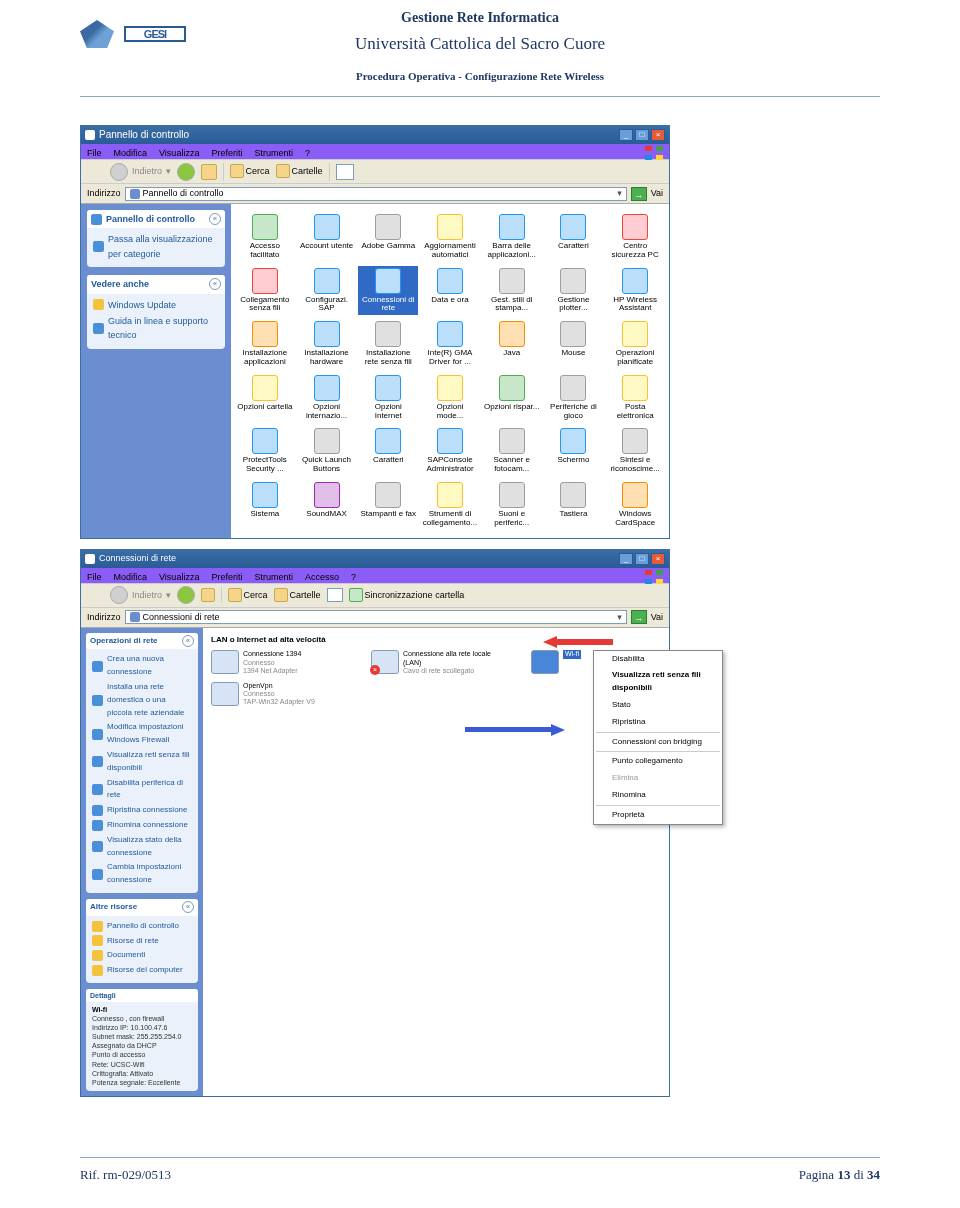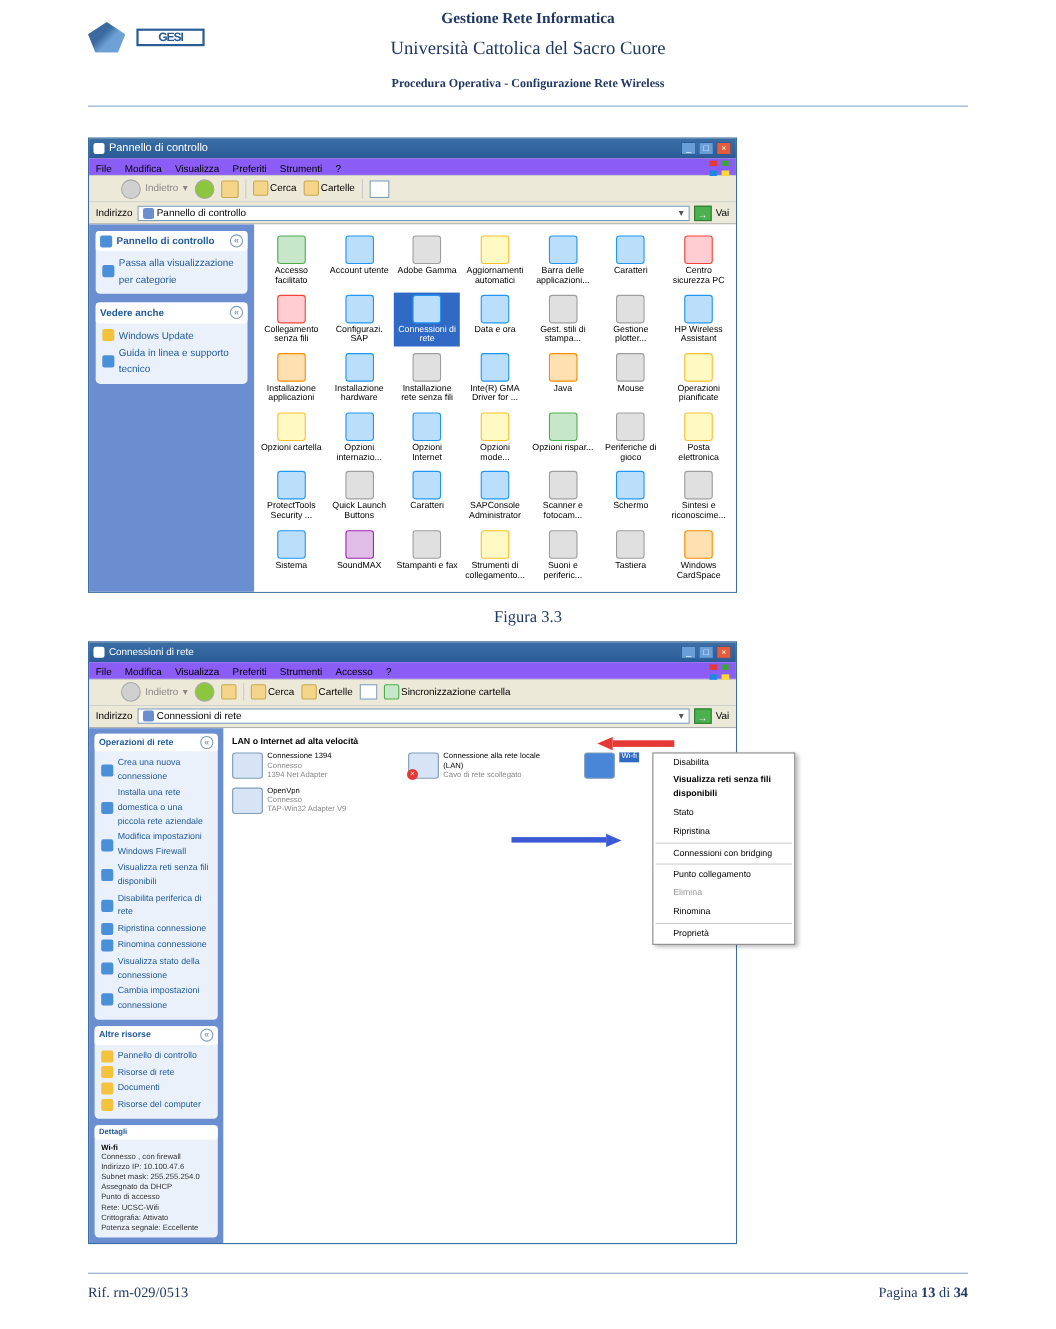--- a/index.html
+++ b/index.html
@@ -364,21 +364,20 @@
             <div>Tastiera</div>
           </div>
           <div class="cpitem c-orange">
             <div class="cpicon"></div>
             <div>Windows CardSpace</div>
           </div>
         </div>
     </div>
   </div>
 
-  <div class="caption">Figura 3.3</div>
 
 
   <div class="shot2">
     <div class="titlebar">
       <span style="width:10px;height:10px;background:#fff;border-radius:2px;margin-right:4px;"></span>
       <span>Connessioni di rete</span>
       <span class="spacer"></span>
       <span class="winbtns">
         <span class="winbtn">_</span>
         <span class="winbtn">□</span>

